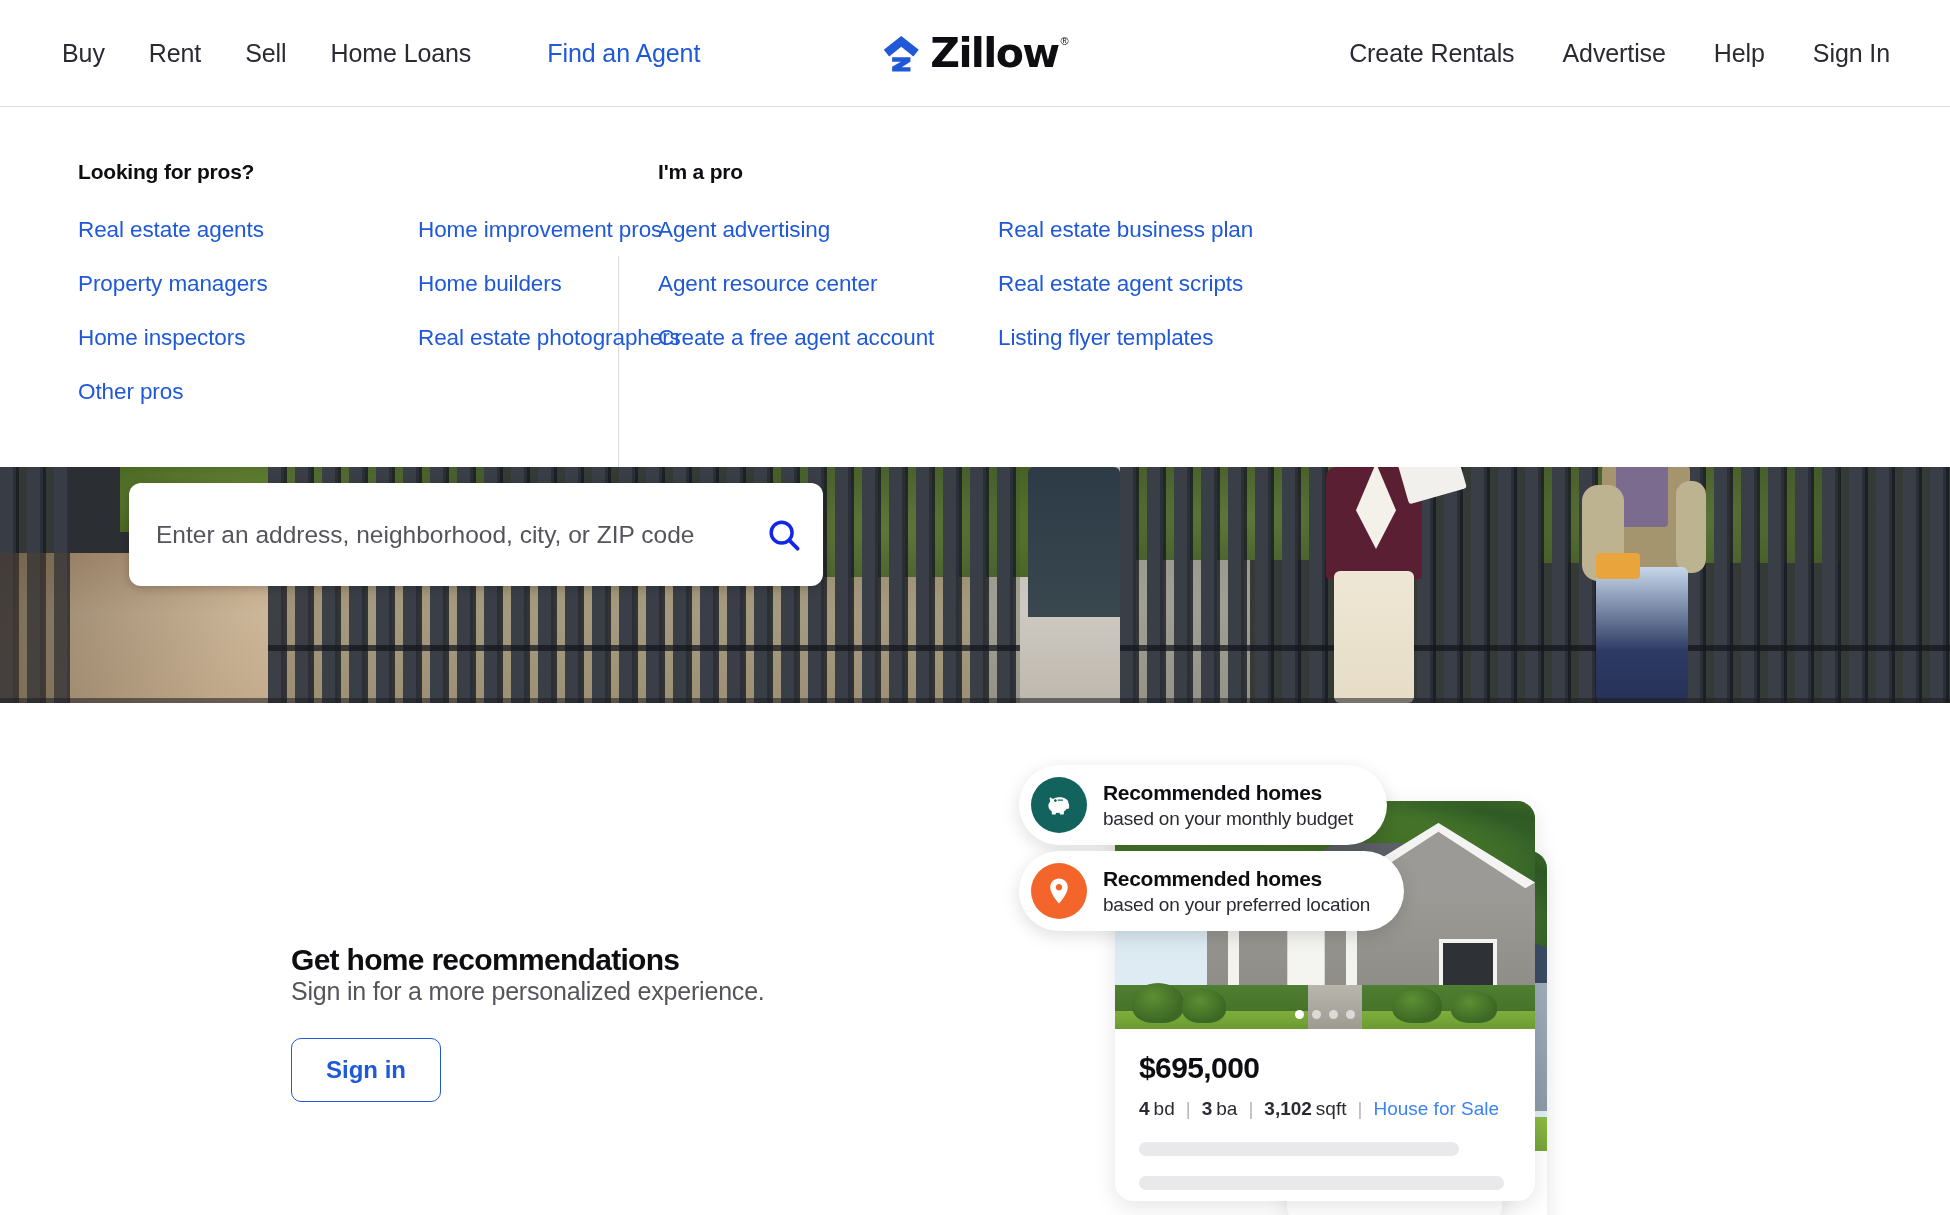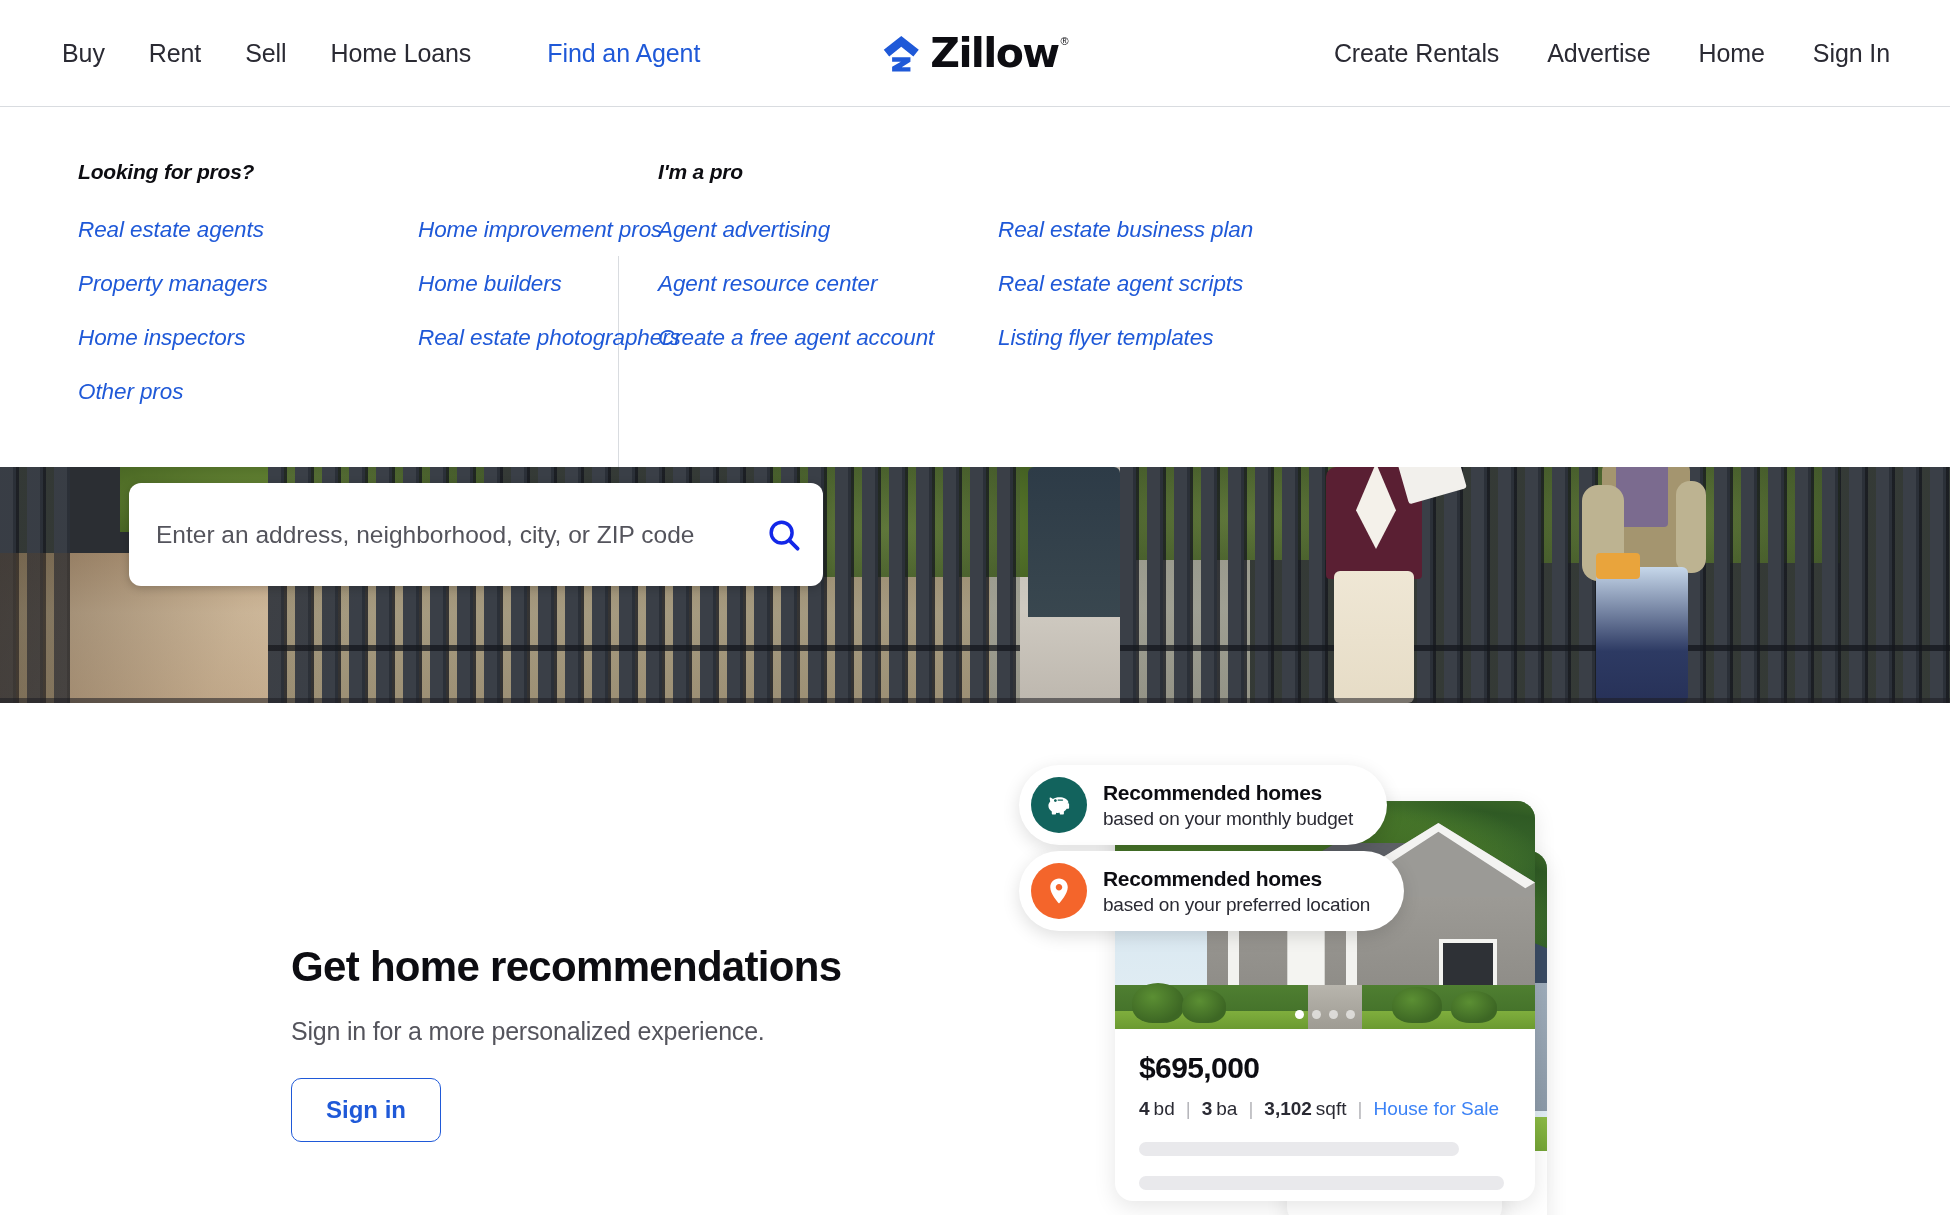--- a/index.html
+++ b/index.html
@@ -43,21 +43,21 @@
   .logo-text {
     font-size: 41px; font-weight: 700; color: #0d0d12;
     letter-spacing: -1.6px; line-height: 1;
     font-family: "DejaVu Sans", sans-serif;
   }
   .logo-reg { font-size: 11px; color:#0d0d12; margin-top:2px; margin-left:2px; }
 
   
   .megamenu {
     position: absolute; top: 108px; left: 0;
-    width: 1950px; height: 371px; background: #fff; font-style: italic;
+    width: 1950px; height: 371px; background: #fff;
   }
   .mm-col-a { position: absolute; left: 78px; top: 52px; width: 540px; }
   .mm-col-b { position: absolute; left: 658px; top: 52px; width: 560px; }
   .mm-title {
     font-size: 21px; font-weight: 700; color: #0d0d12;
     margin-bottom: 32px; letter-spacing: -0.2px;
   }
   .mm-grid { display: grid; grid-template-columns: auto auto; gap: 26px 24px; justify-content: start; }
   .mm-grid.wide { grid-template-columns: 316px auto; }
   .mm-link {
@@ -127,22 +127,22 @@
   .search-input::placeholder { color: #54545c; opacity:1; }
   .search-btn {
     width: 78px; height: 100%; background: transparent; border: 0;
     display:flex; align-items:center; justify-content:center; cursor: pointer;
   }
 
   
   .rec-section { position: absolute; top: 703px; left: 0; width: 1950px; height: 512px; background:#fff; }
   .rec-copy { position: absolute; left: 291px; top: 240px; width: 620px; }
   .rec-title {
-    font-size: 42px; font-weight: 700; color: #0d0d12;
-    letter-spacing: -0.7px; margin-bottom: 26px;
+    font-size: 30px; font-weight: 700; color: #0d0d12;
+    letter-spacing: -0.7px; 
   }
   .rec-sub { font-size: 25px; color: #54545c; letter-spacing:-0.2px; margin-bottom: 32px; }
   .rec-signin {
     display:inline-block; border: 1.6px solid #1f59d8; border-radius: 10px;
     background: #fff; color: #1f59d8; font-size: 24px; font-weight: 700;
     padding: 17px 34px; cursor: pointer;
     font-family: "Liberation Sans", sans-serif;
   }
 
   
@@ -277,21 +277,21 @@
       </svg>
       <span class="logo-word">
         <span class="logo-text">Zillow</span>
         <span class="logo-reg">®</span>
       </span>
     </a>
 
     <nav class="nav-right">
       <a class="nav-link">Create Rentals</a>
       <a class="nav-link">Advertise</a>
-      <a class="nav-link">Home</a>
+      <a class="nav-link">Help</a>
       <a class="nav-link">Sign In</a>
     </nav>
   </div>
 
   <div class="megamenu">
     <div class="mm-divider"></div>
 
     <div class="mm-col-a">
       <div class="mm-title">Looking for pros?</div>
       <div class="mm-grid wide">

